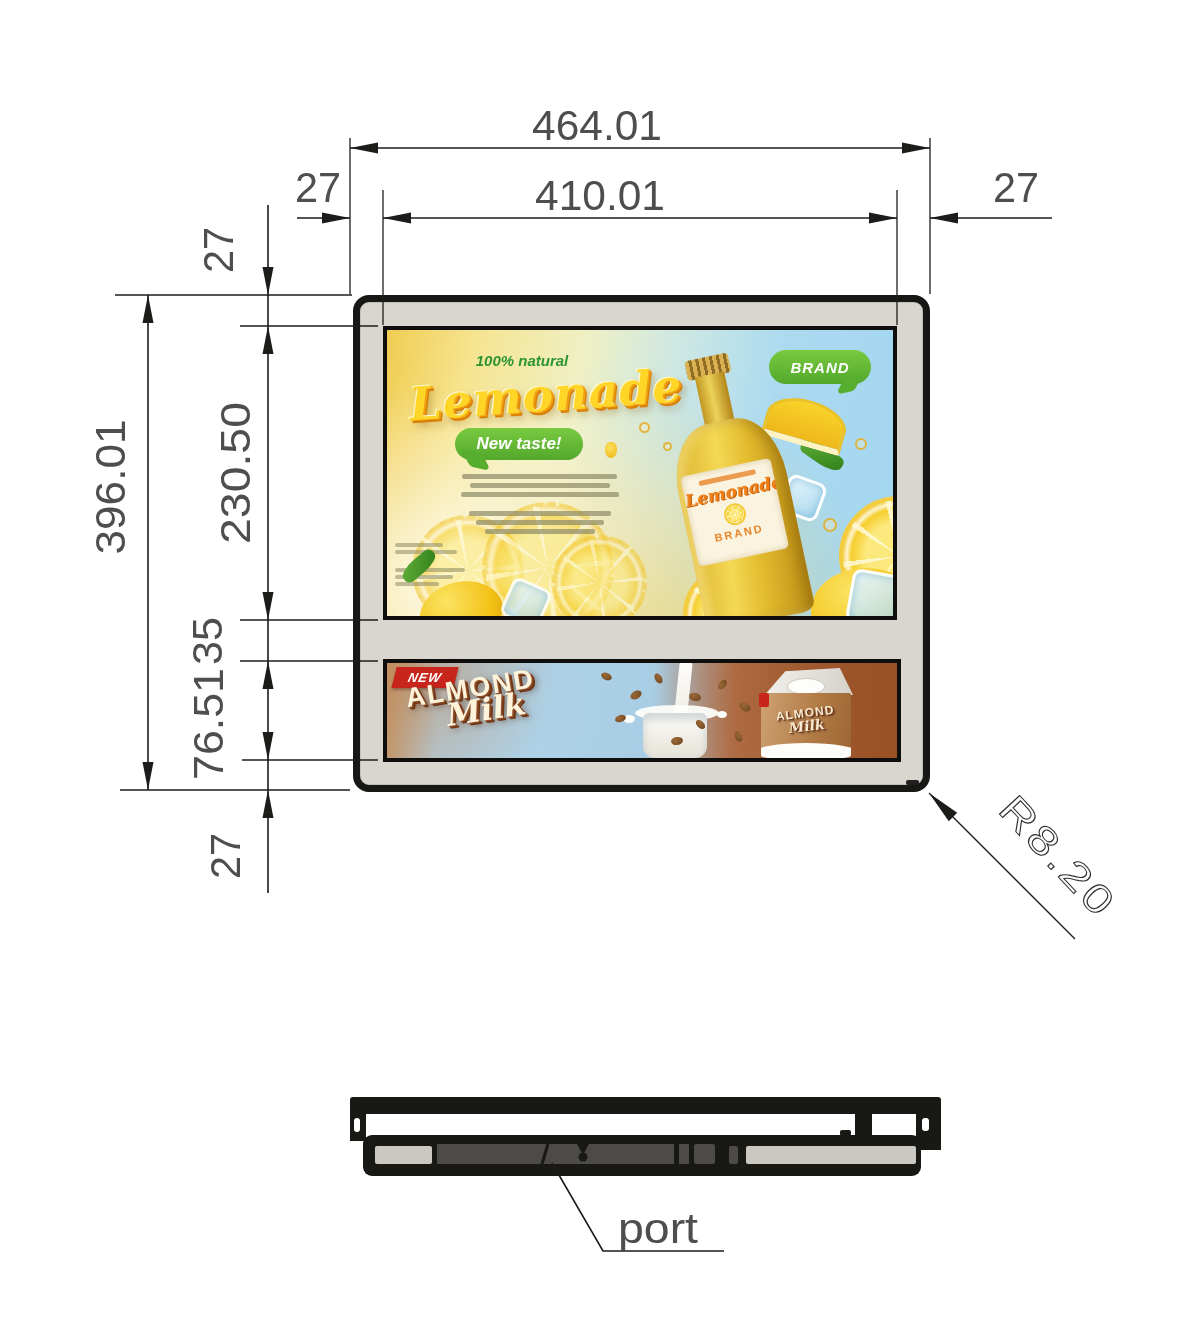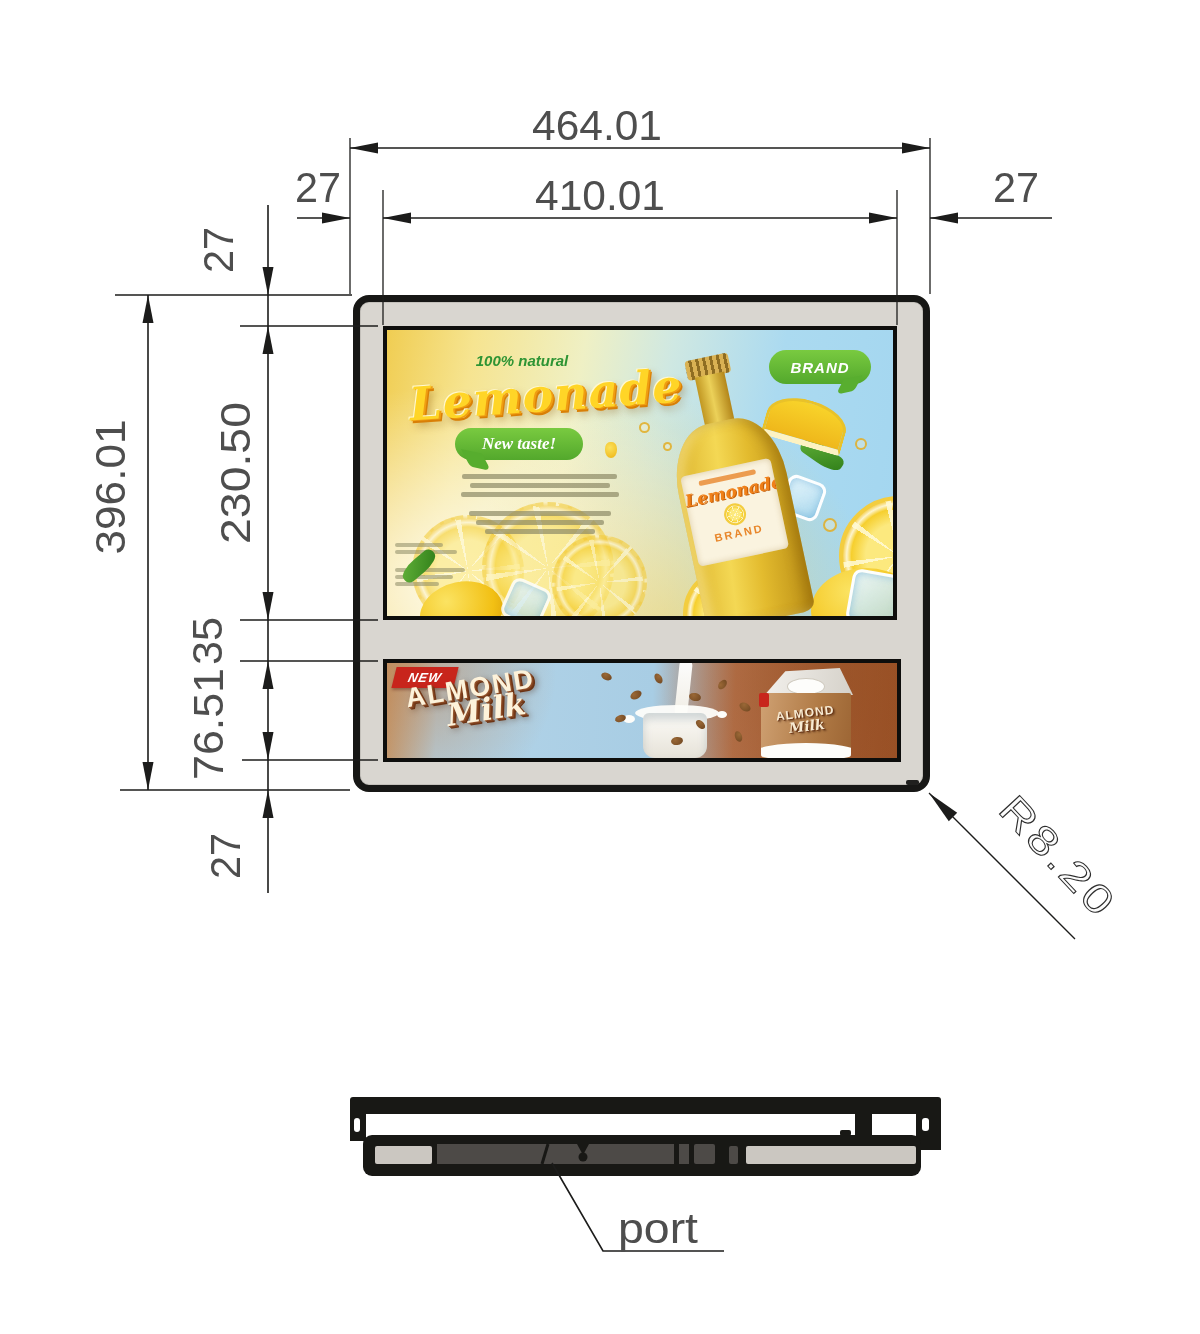--- a/index.html
+++ b/index.html
@@ -120,21 +120,21 @@
   <div class="screen" style="left:383px;top:326px;width:514px;height:294px;">
     <div class="screen-inner">
       <div class="lemo-bg"></div>
 
       <div class="abs lemon-slice lemon-faint" style="left:25px;top:185px;width:112px;height:112px;"></div>
       <div class="abs lemon-slice lemon-faint" style="left:95px;top:172px;width:132px;height:132px;"></div>
       <div class="abs lemon-slice lemon-faint" style="left:165px;top:205px;width:95px;height:95px;"></div>
 
       <div class="abs lemo-tagline" style="left:60px;top:22px;width:150px;text-align:center;">100% natural</div>
       <div class="abs lemonade-title" style="left:22px;top:38px;">Lemonade</div>
-      <div class="abs speech tail-l" style="left:68px;top:98px;width:128px;height:32px;font-size:17px;font-family:Liberation Serif, serif;">
+      <div class="abs speech tail-l" style="left:68px;top:98px;width:128px;height:32px;font-size:17px;">
         <span>New taste!</span>
       </div>
 
       <div class="abs" style="left:70px;top:140px;width:165px;">
         <div class="txtbar" style="width:155px;"></div>
         <div class="txtbar" style="width:140px;"></div>
         <div class="txtbar" style="width:158px;"></div>
         <div class="txtbar" style="width:142px;margin-top:14px;"></div>
         <div class="txtbar" style="width:128px;"></div>
         <div class="txtbar" style="width:110px;"></div>

